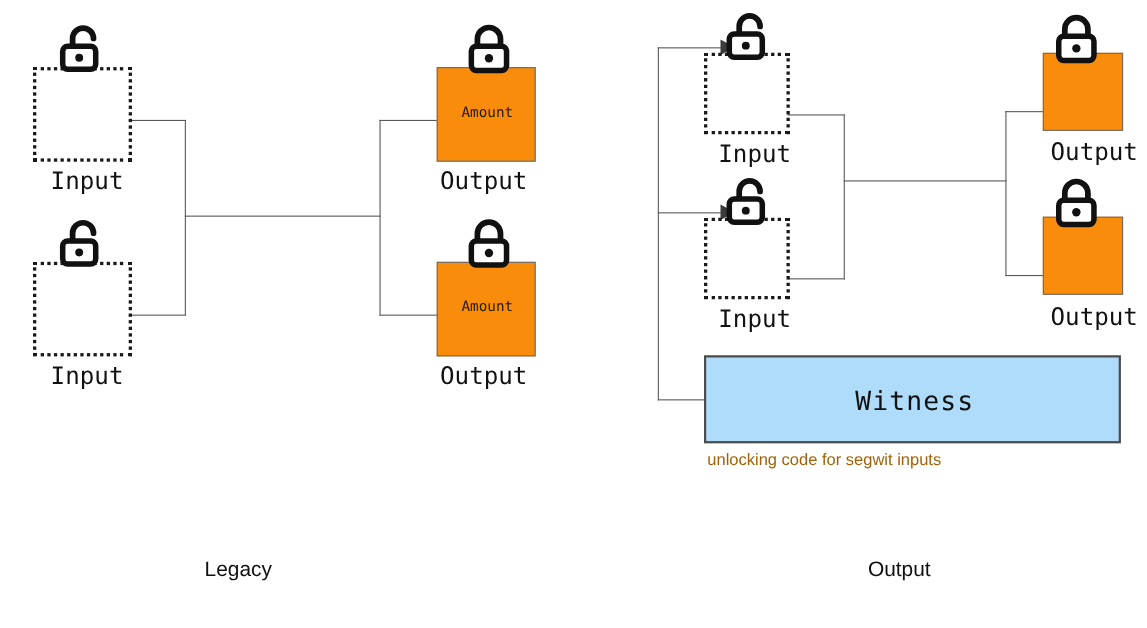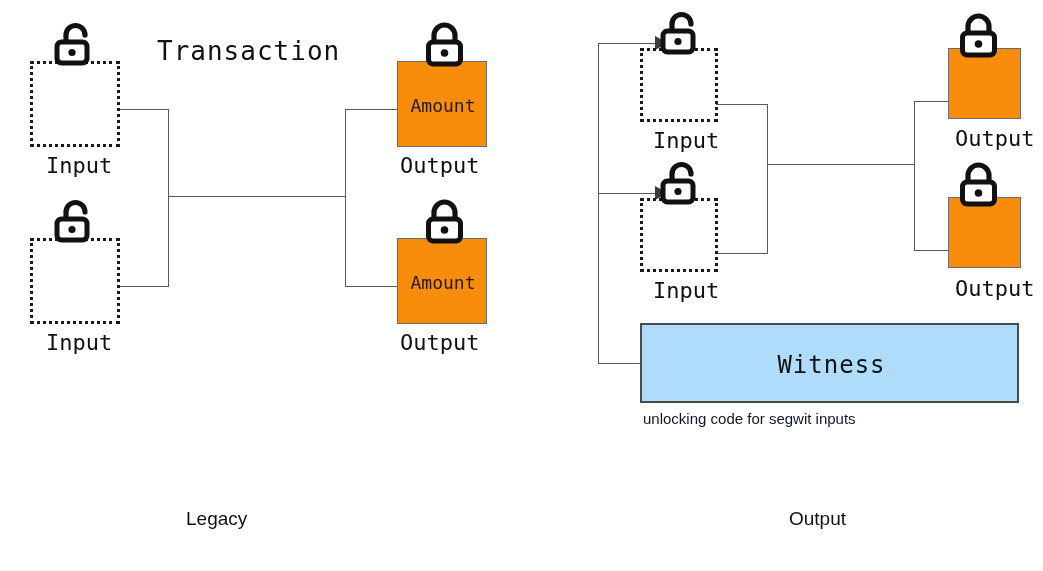--- a/index.html
+++ b/index.html
@@ -52,31 +52,31 @@
   }
   .caption-label {
     font-size: 22px;
     letter-spacing: 0px;
   }
   .title-text {
     font-size: 26px;
     letter-spacing: 1px;
   }
   .amount-text {
-    font-size: 18px;
+    font-size: 13px;
     color: #241a08;
   }
   .witness-text {
     font-size: 24px;
     letter-spacing: 1px;
   }
   .sub-caption {
     font-family: "Liberation Sans", sans-serif;
     font-size: 15px;
-    color: #0f172a;
+    color: #a16207;
     white-space: nowrap;
   }
   .section-label {
     font-family: "Liberation Sans", sans-serif;
     font-size: 19px;
     color: #111111;
     white-space: nowrap;
   }
 
   
@@ -92,21 +92,20 @@
   }
 
   svg.lock { position: absolute; overflow: visible; }
   svg.arrow { position: absolute; overflow: visible; }
 </style>
 </head>
 <body>
 
 <div id="stage">
 
-  <div class="abs mono title-text" style="left:157px; top:36px;">Transaction</div>
 
   <div class="wire-h" style="left:117px; top:109px; width:52px;"></div>
   <div class="wire-h" style="left:117px; top:286px; width:52px;"></div>
   <div class="wire-v" style="left:168px; top:109px; height:178px;"></div>
   <div class="wire-h" style="left:168px; top:196px; width:178px;"></div>
   <div class="wire-v" style="left:345px; top:109px; height:178px;"></div>
   <div class="wire-h" style="left:345px; top:109px; width:53px;"></div>
   <div class="wire-h" style="left:345px; top:286px; width:53px;"></div>
 
   <div class="input-box" style="left:30px; top:61px; width:90px; height:86px;"></div>

